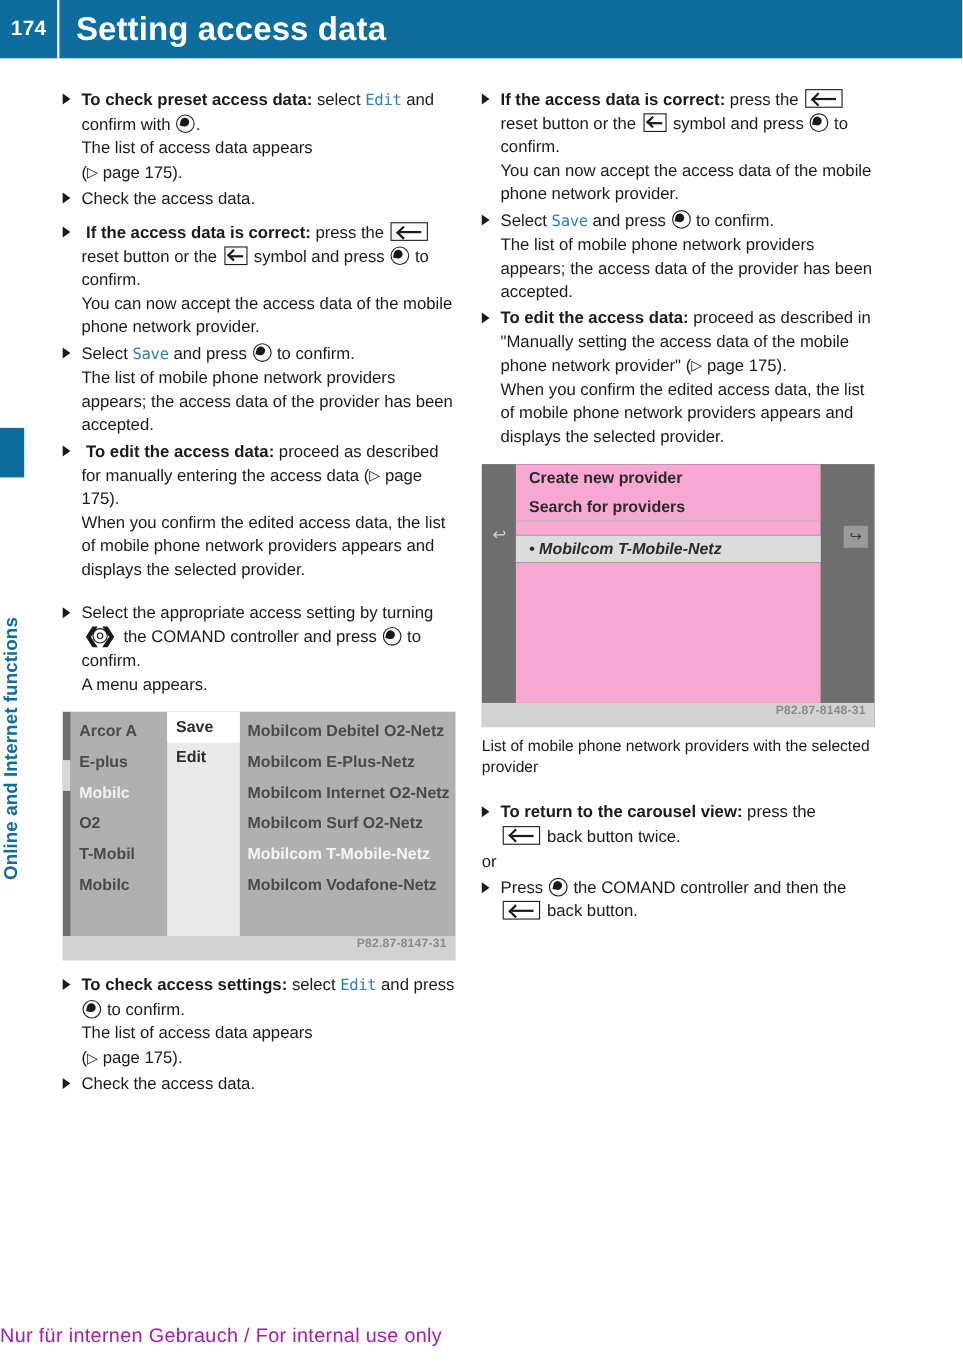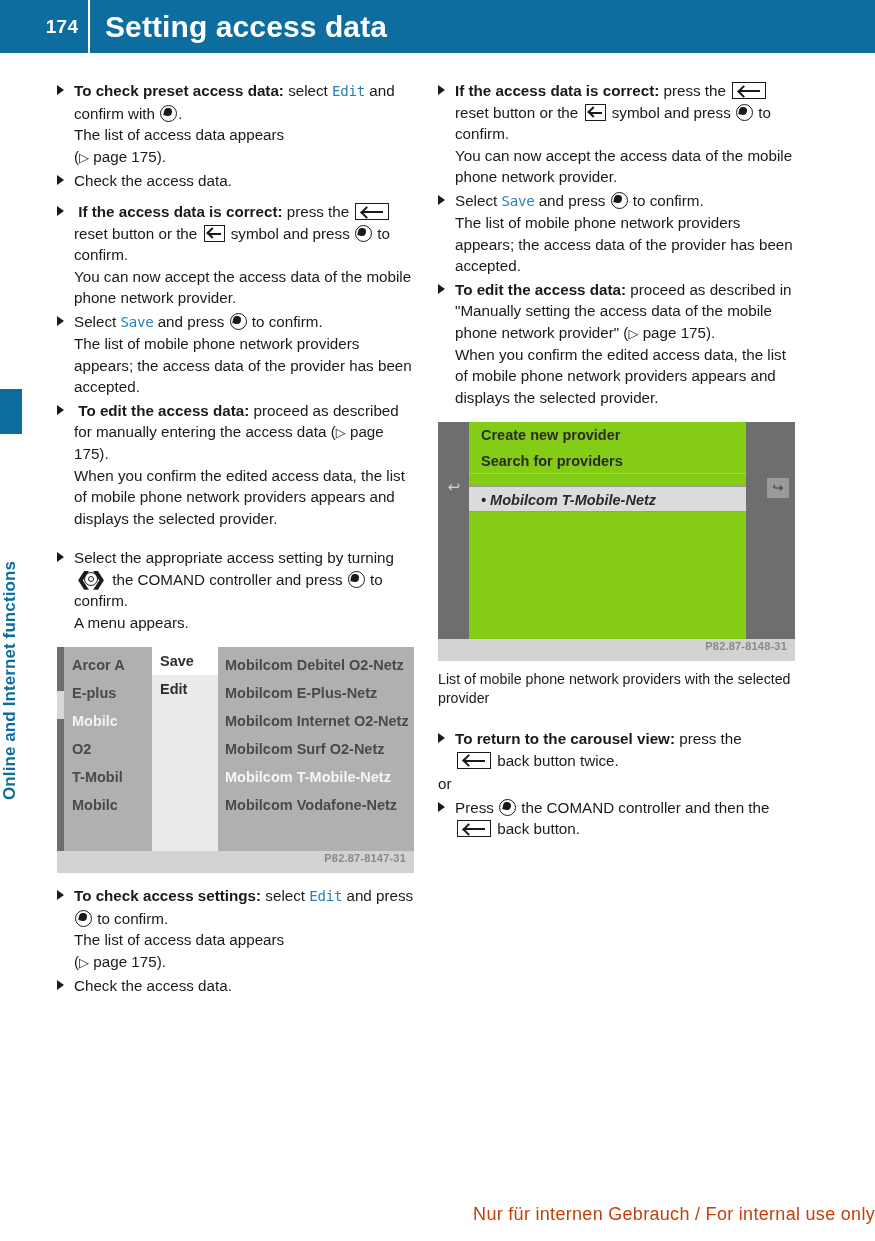--- a/index.html
+++ b/index.html
@@ -16,21 +16,20 @@
 
   
   .header {
     position: absolute;
     top: 0; left: 0;
     width: 875px;
     height: 53px;
     background: #0c6d9e;
     display: flex;
     align-items: center;
-    padding-left: 36px;
   }
   .header-page-num {
     width: 52px;
     text-align: center;
     color: #ffffff;
     font-size: 19px;
     font-weight: bold;
     letter-spacing: 0.2px;
   }
   .header-divider {
@@ -332,21 +331,21 @@
   .fig2 .screen {
     position: absolute;
     left: 0; top: 0;
     width: 357px; height: 217px;
     background: #6e6e6e;
   }
   .fig2 .panel {
     position: absolute;
     left: 31px; top: 0px;
     width: 277px; height: 217px;
-    background: #84cc16;
+    background: #f9a8d4;
   }
   .fig2 .listrow {
     height: 26px;
     line-height: 26px;
     font-size: 14.5px;
     font-weight: bold;
     color: #2a2a2a;
     padding-left: 12px;
     white-space: nowrap;
   }
@@ -376,23 +375,23 @@
     font-size: 13px;
     text-align: center;
     line-height: 20px;
   }
 
   
   .footer {
     position: absolute;
     left: 0; bottom: 16px;
     width: 875px;
-    text-align: right;
+    text-align: left;
     font-size: 18px;
-    color: #c2410c;
+    color: #a21caf;
     letter-spacing: 0.3px;
   }
 </style>
 </head>
 <body>
 
 <div class="header">
   <div class="header-page-num">174</div>
   <div class="header-divider"></div>
   <div class="header-title">Setting access data</div>

